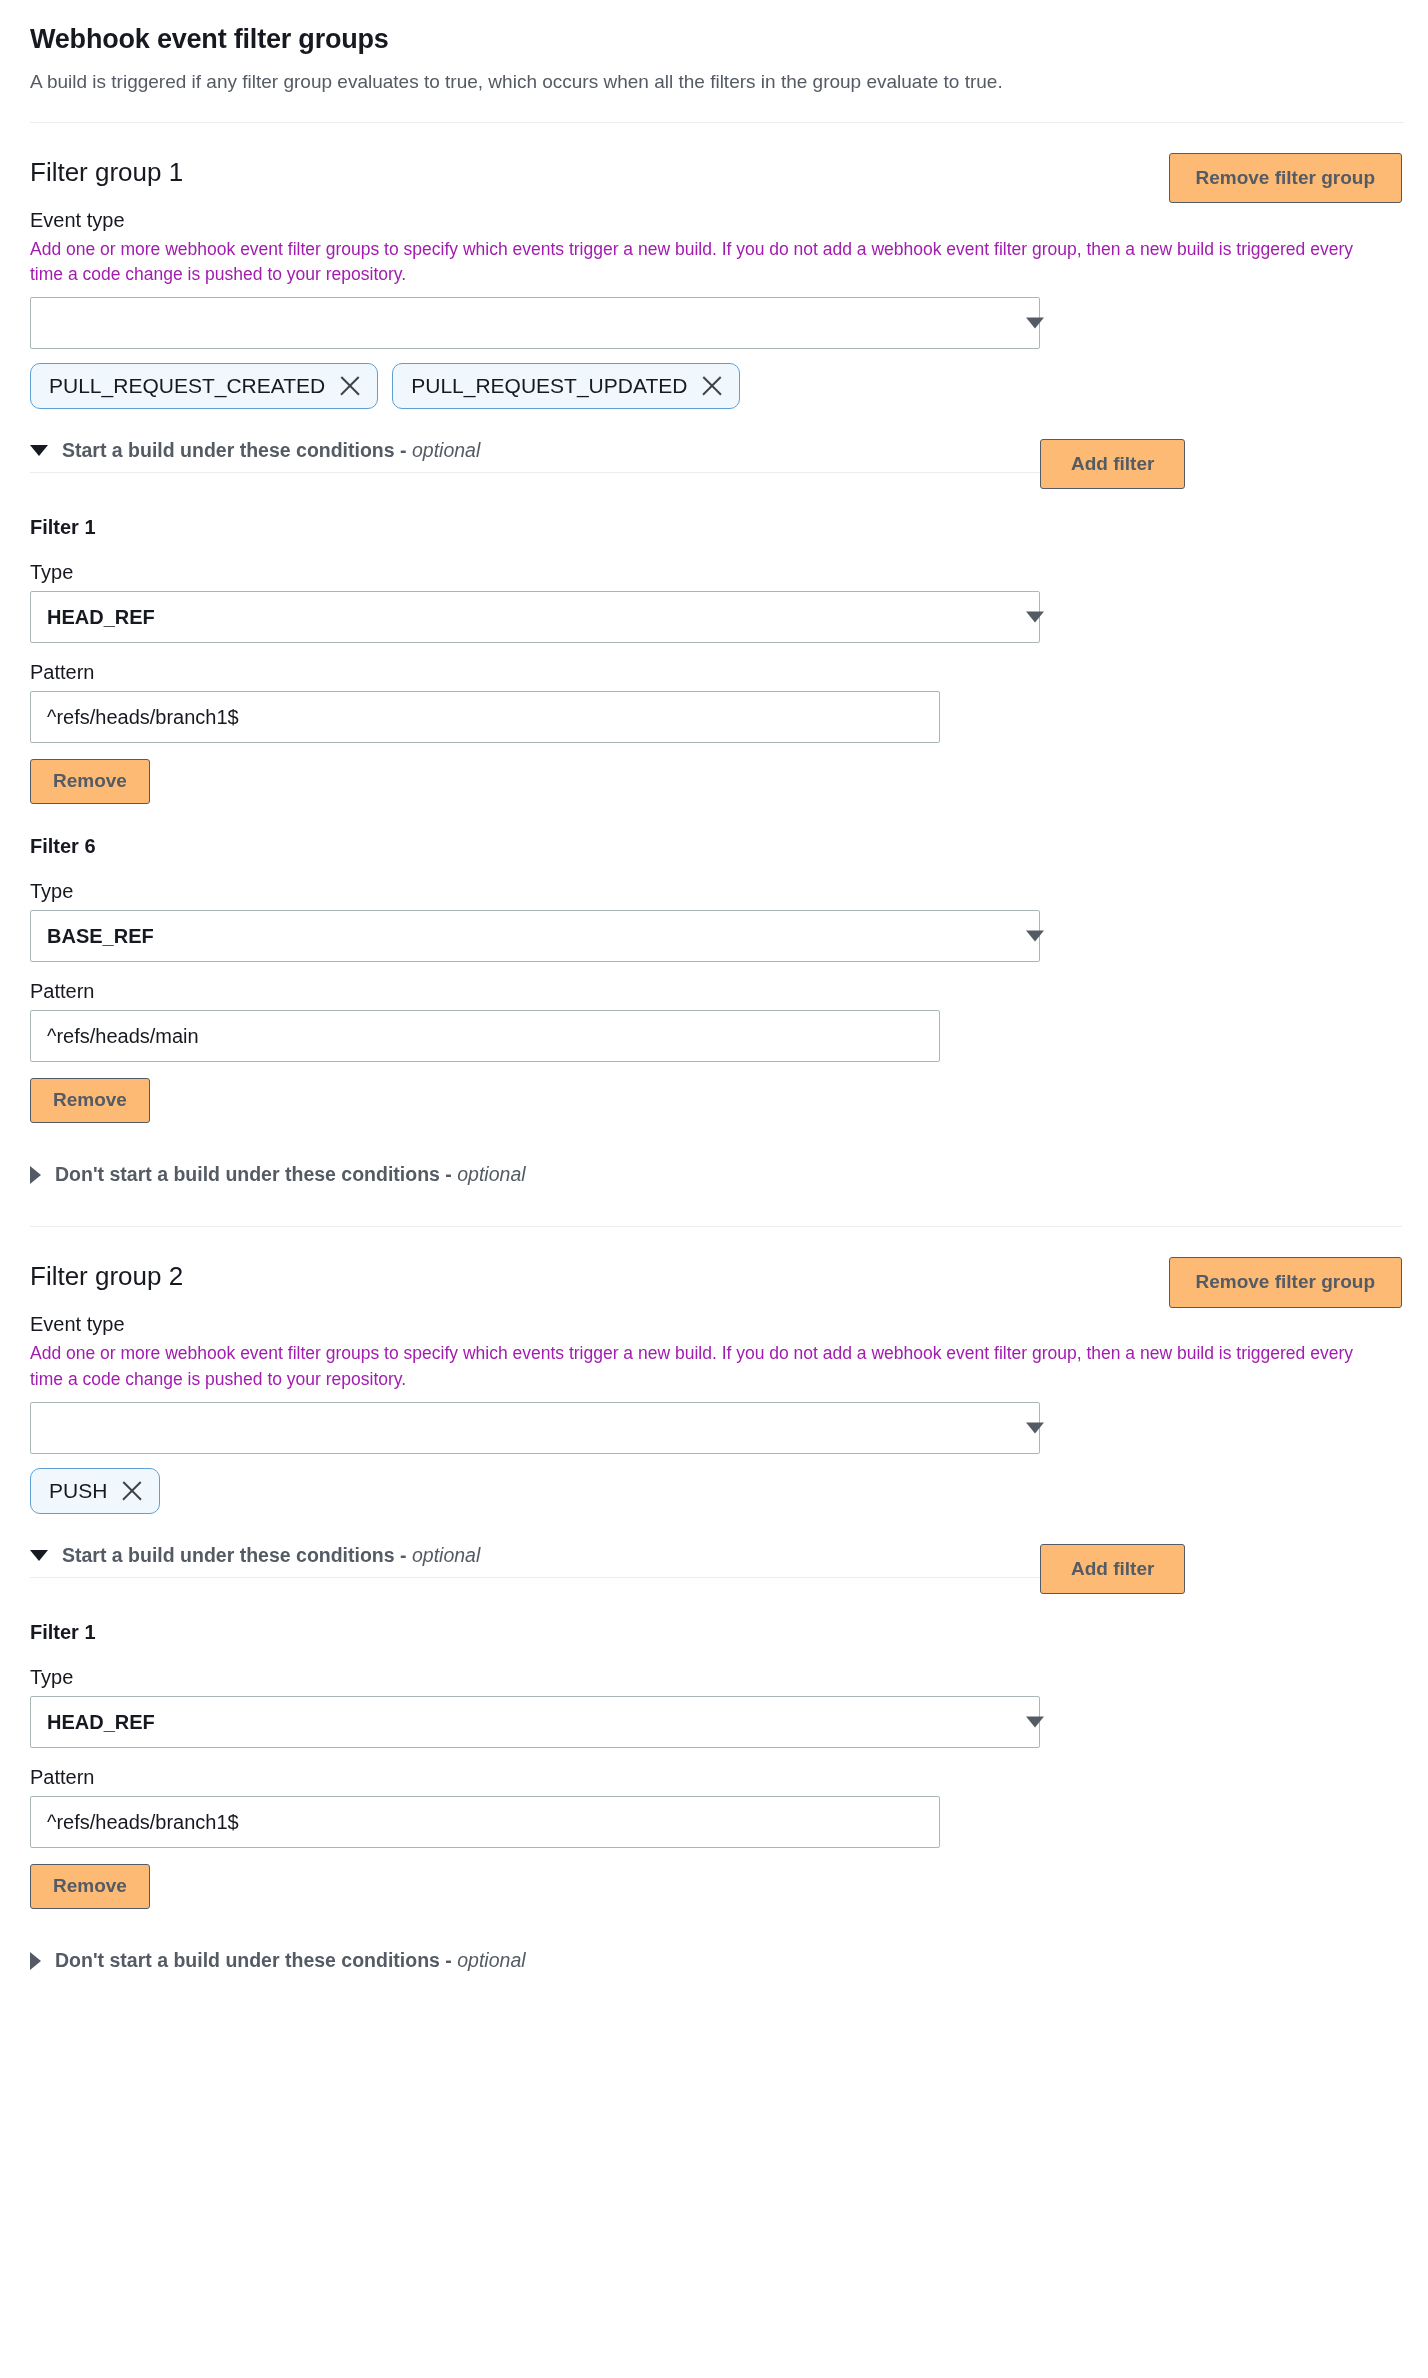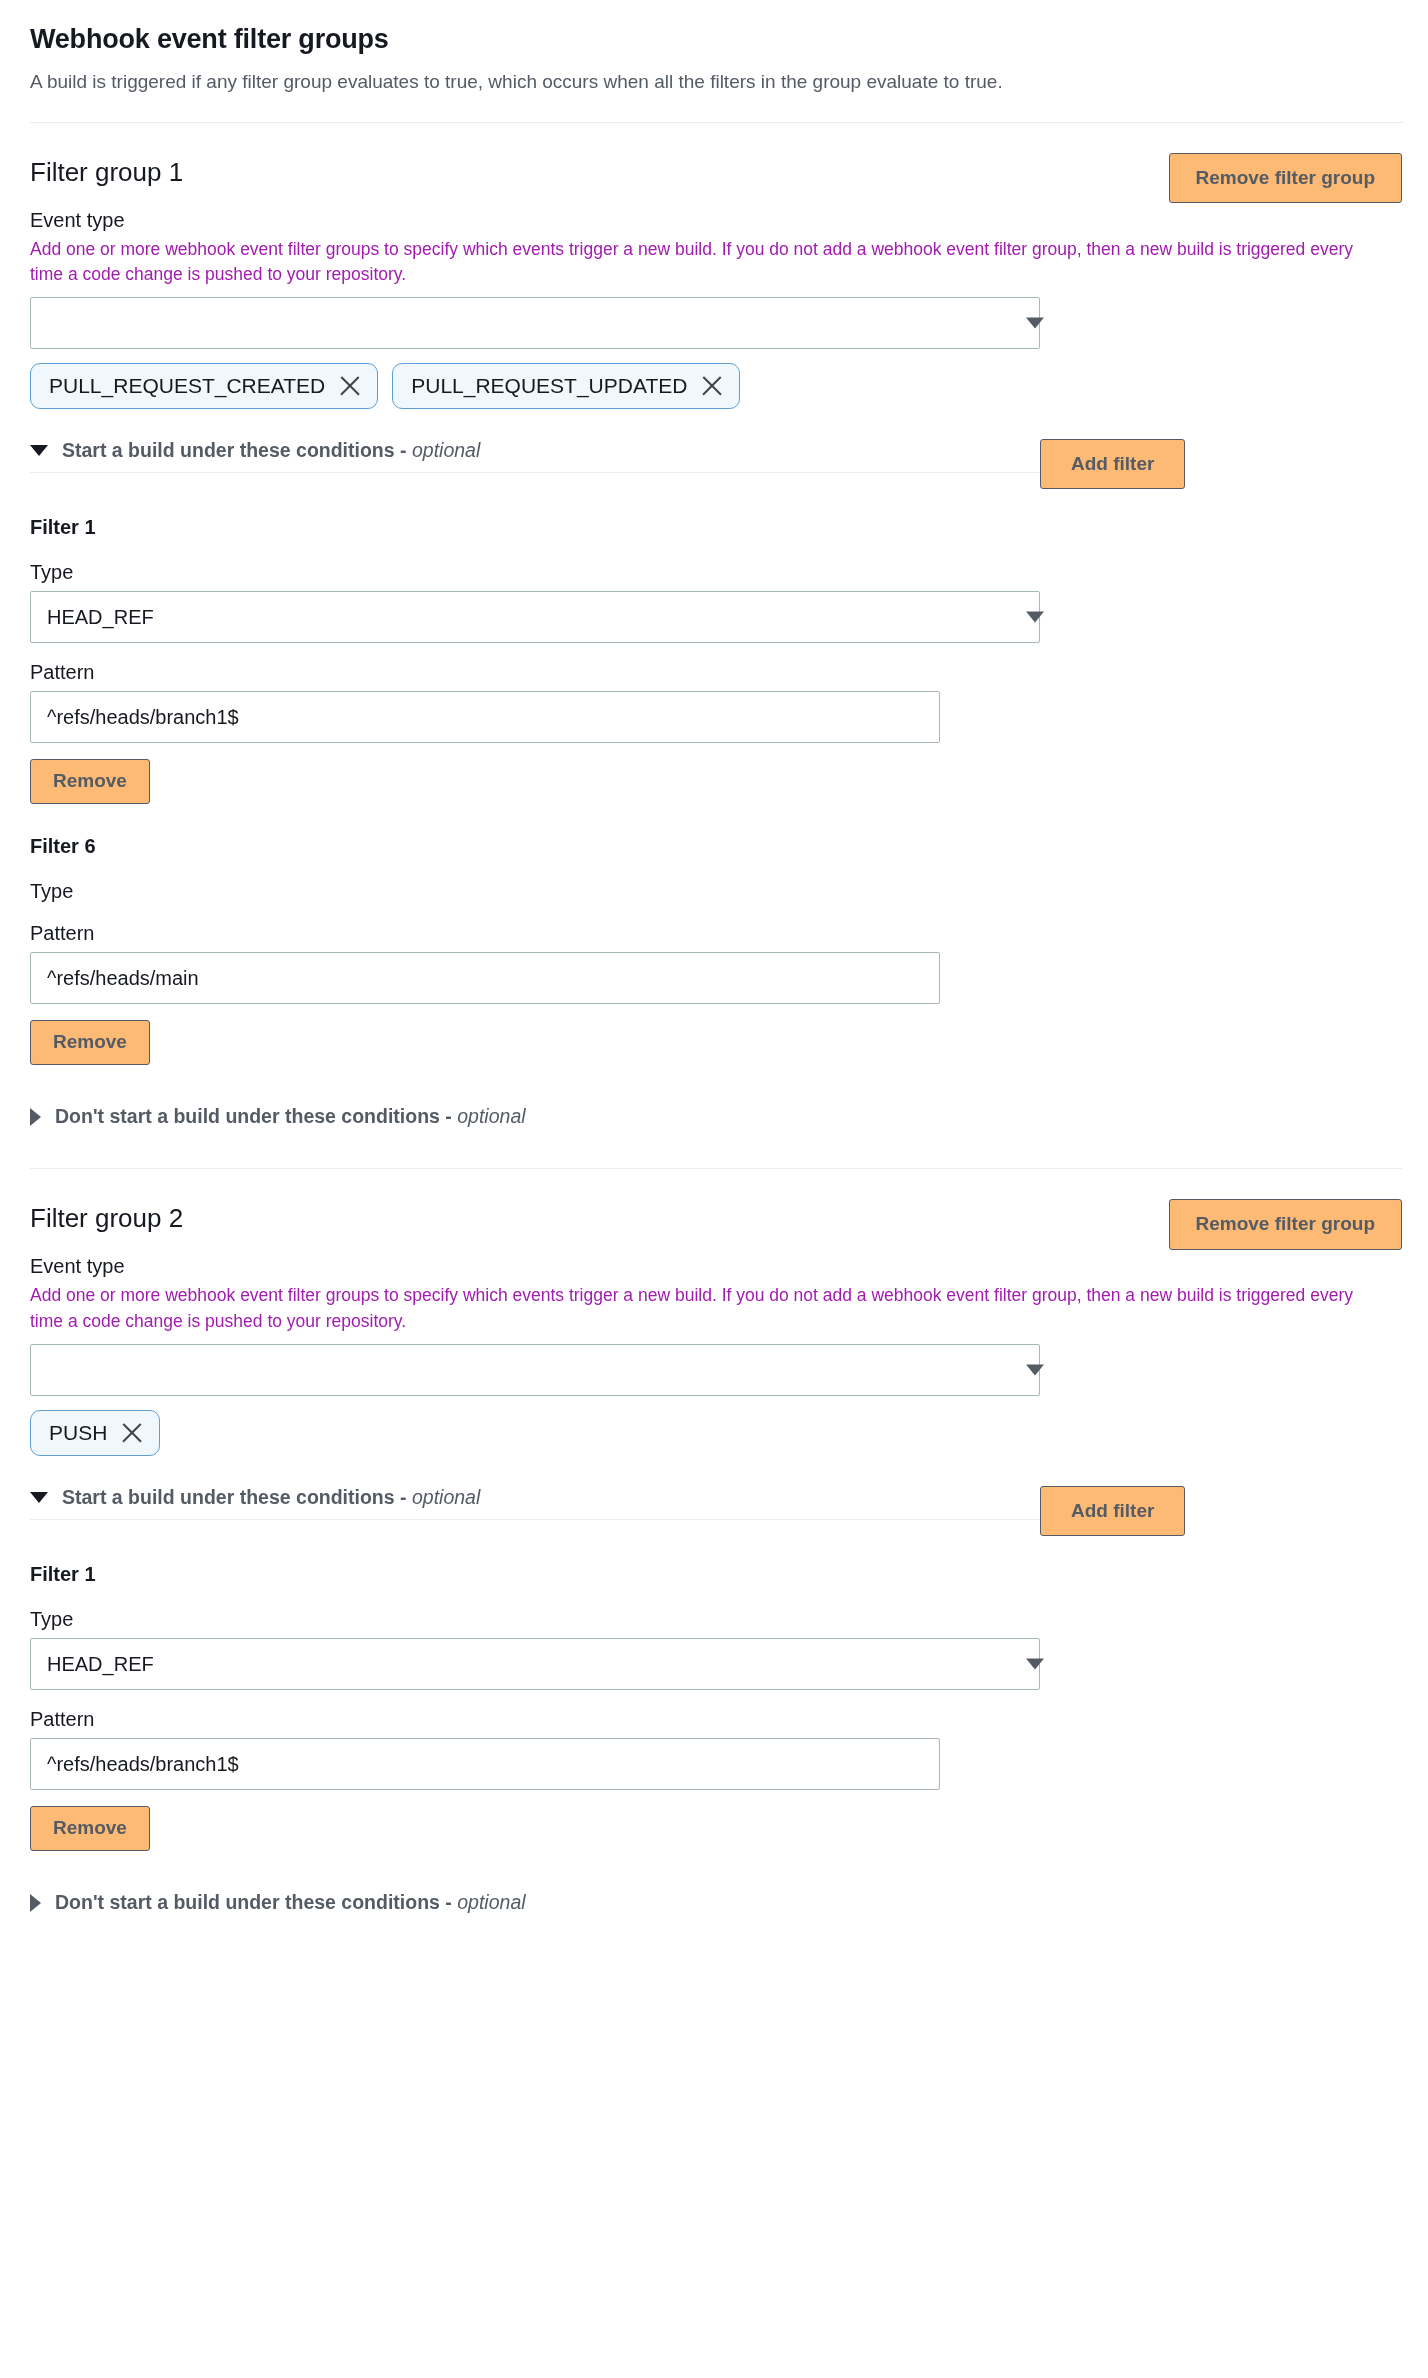--- a/index.html
+++ b/index.html
@@ -97,20 +97,21 @@
     font-size: 17.5px;
     color: #a21caf;
     line-height: 1.45;
     margin: 0 0 10px 0;
     max-width: 1350px;
   }
 
   .select-wrap {
     position: relative;
     width: 1030px;
+    font-weight: bold;
   }
   .select-box {
     width: 1010px;
     height: 52px;
     border: 1px solid #aab7b8;
     border-radius: 2px;
     background: #ffffff;
     display: flex;
     align-items: center;
     padding: 0 16px;
@@ -322,20 +323,24 @@
       <div class="remove-wrap">
         <button class="btn btn-remove-filter">Remove</button>
       </div>
     </div>
 
     <div class="filter-block" style="padding-top:30px;">
       <div class="filter-heading">Filter 6</div>
 
       <div class="sub-field">
         <div class="field-label">Type</div>
+        <div class="select-wrap">
+          <div class="select-box">BASE_REF</div>
+          <span class="caret"></span>
+        </div>
       </div>
 
       <div class="sub-field" style="margin-top:16px;">
         <div class="field-label">Pattern</div>
         <input class="text-input" type="text" value="^refs/heads/main" style="">
       </div>
 
       <div class="remove-wrap">
         <button class="btn btn-remove-filter">Remove</button>
       </div>

